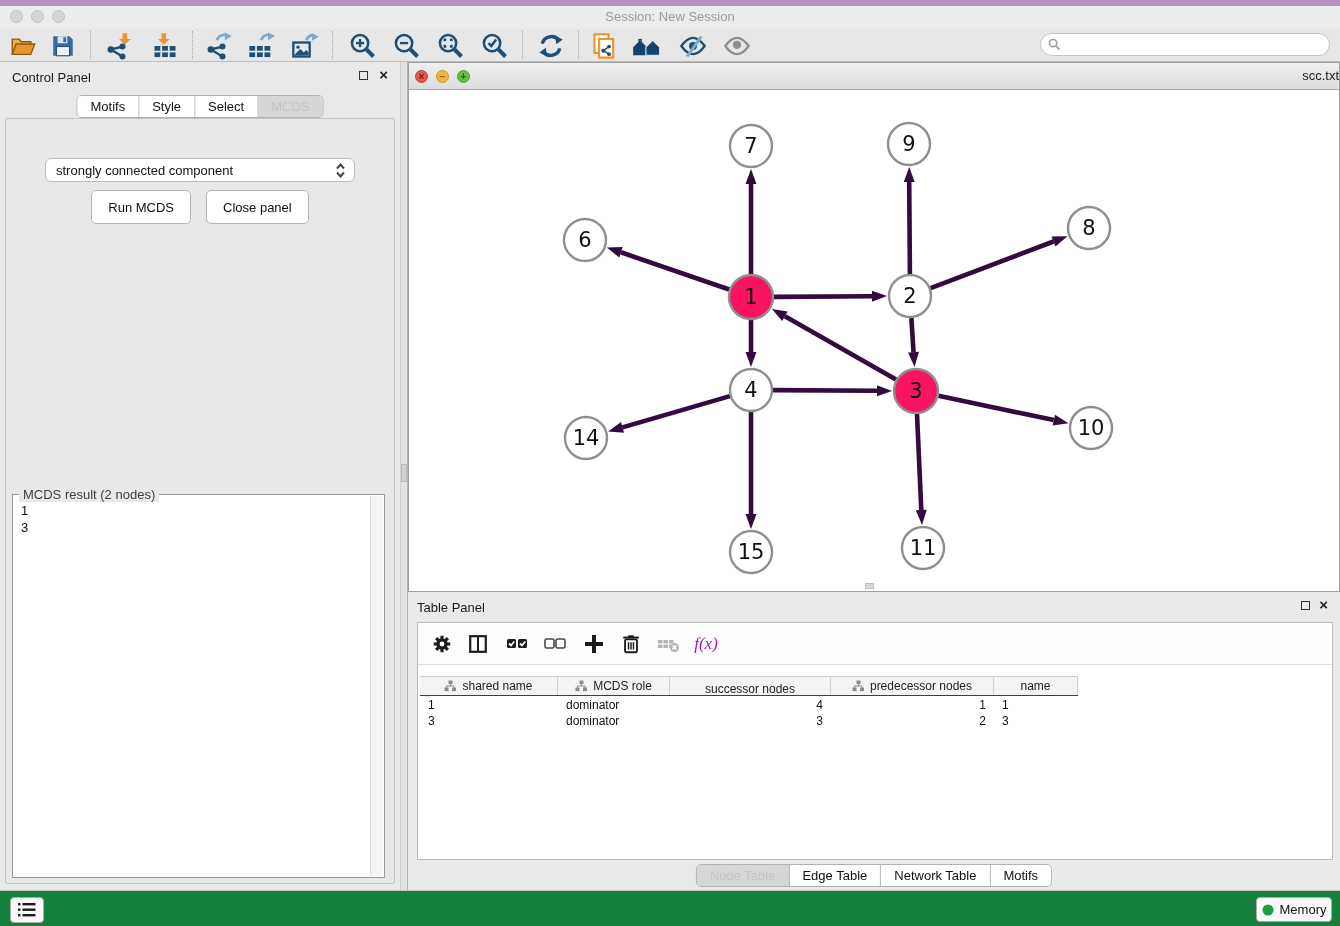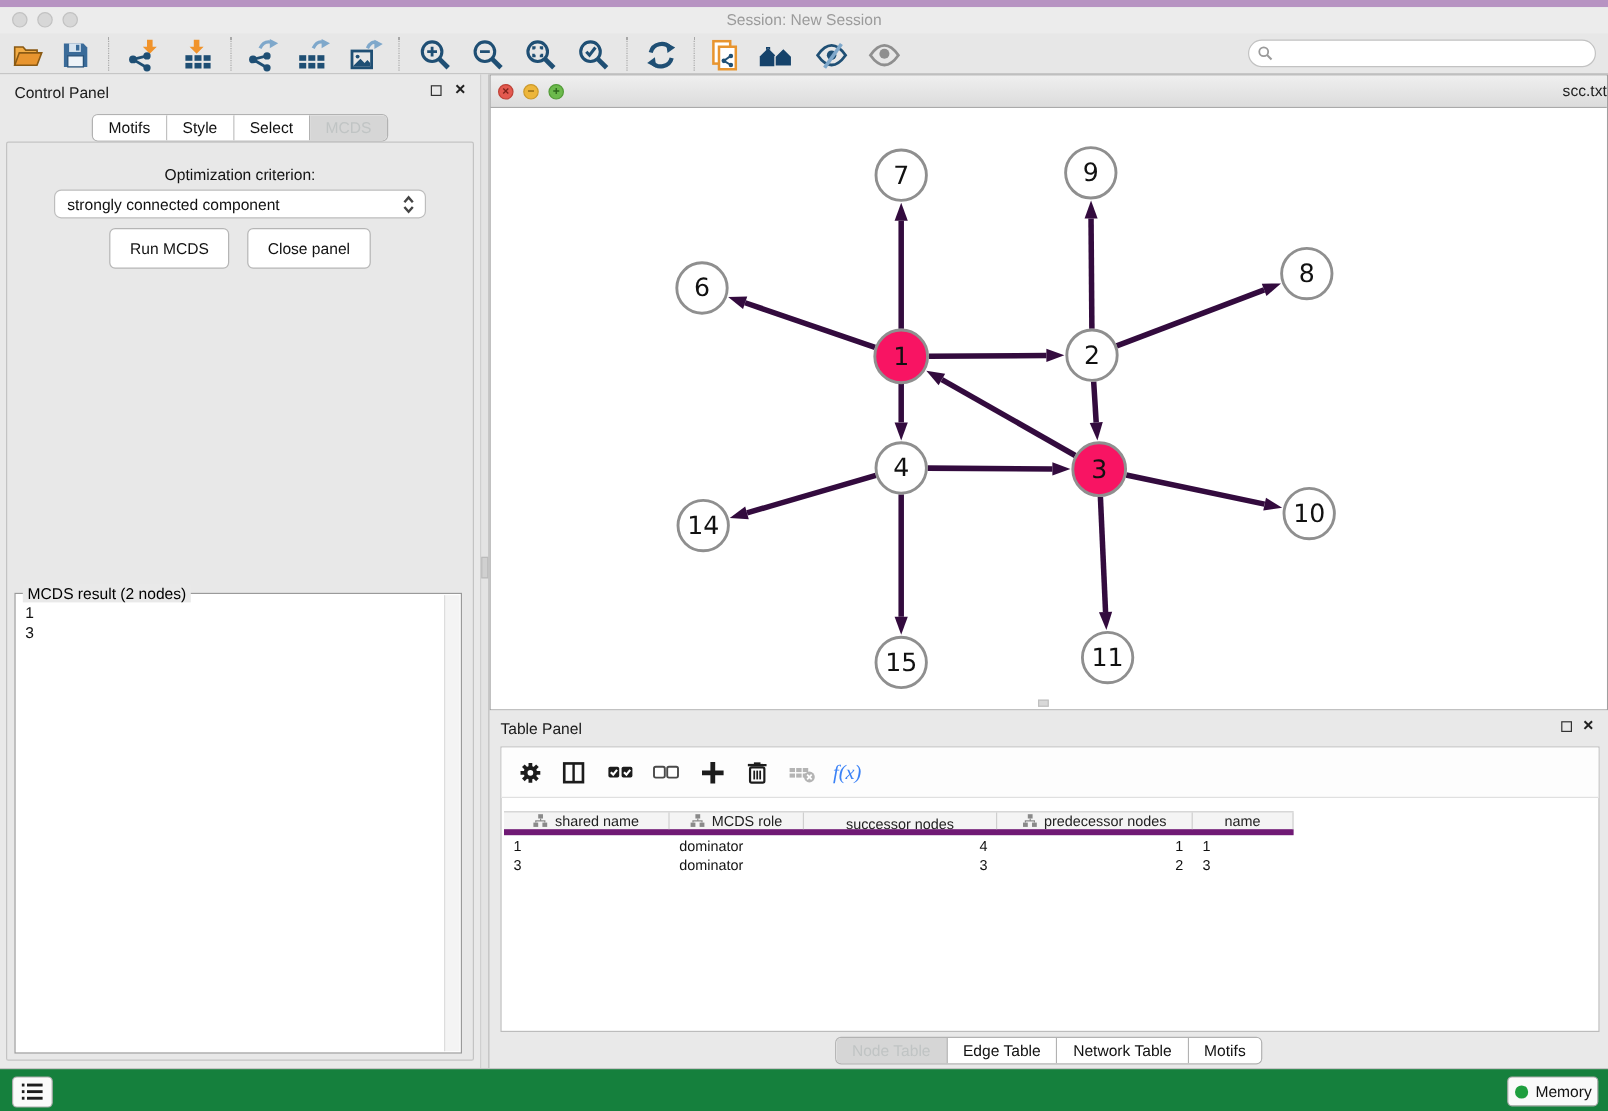--- a/index.html
+++ b/index.html
@@ -33,21 +33,21 @@
   .cp-tabs { position:absolute; top:33px; left:50%; transform:translateX(-50%); z-index:2; }
 
   .opt-label { position:absolute; left:0; top:76px; width:100%; text-align:center; font-size:13px; color:#111; }
   .dropdown { position:absolute; left:45px; top:96px; width:310px; height:24px; background:#fff; border:1px solid #bdbdbd; border-radius:6px; font-size:13px; color:#111; cursor:pointer; }
   .dropdown .val { position:absolute; left:10px; top:4px; }
   .dropdown .chev { position:absolute; right:8px; top:3px; }
   .btn-row { position:absolute; left:0; top:128px; width:100%; display:flex; justify-content:center; gap:15px; }
   .mac-btn { height:34px; padding:0 16px; background:#fff; border:1px solid #b5b5b5; border-radius:5px; font-size:13px; color:#111; display:flex; align-items:center; cursor:pointer; }
 
   .groupbox { position:absolute; left:12px; top:432px; width:373px; height:384px; background:#fff; border:1px solid #9a9a9a; }
-  .groupbox .legend { position:absolute; left:6px; top:-8px; background:#e9e9e9; padding:0 4px; font-size:13px; color:#000000; }
+  .groupbox .legend { position:absolute; left:6px; top:-8px; background:#e9e9e9; padding:0 4px; font-size:13px; color:#404040; }
   .groupbox .lines { position:absolute; left:8px; top:7px; font-size:13px; color:#111; line-height:17px; white-space:pre; }
   .groupbox .vscroll { position:absolute; right:1px; top:1px; bottom:1px; width:13px; background:#f4f4f4; border-left:1px solid #ddd; }
 
   
   .v-splitter { position:absolute; left:400px; top:62px; width:8px; height:828px; background:#e3e3e3; border-left:1px solid #cfcfcf; border-right:1px solid #b5b5b5; }
   .v-splitter .handle { position:absolute; left:0px; top:402px; width:6px; height:18px; background:#d0d0d0; border:1px solid #bbb; }
 
   
   .network-window { position:absolute; left:408px; top:62px; width:932px; height:530px; background:#fff; border:1px solid #9f9f9f; }
   .nw-titlebar { position:absolute; left:0; top:0; width:100%; height:27px; background:linear-gradient(#efefef,#dcdcdc); border-bottom:1px solid #aaa; }
@@ -55,22 +55,22 @@
   .nw-title { position:absolute; left:0; top:5px; width:100%; text-align:right; font-size:13px; color:#222; }
   .nw-canvas { position:absolute; left:0; top:27px; width:930px; height:501px; background:#fff; }
   .h-handle { position:absolute; left:456px; bottom:2px; width:9px; height:6px; background:#d8d8d8; border:1px solid #c0c0c0; }
 
   
   .table-panel { position:absolute; left:408px; top:592px; width:932px; height:298px; background:#e9e9e9; }
   .tp-header { position:absolute; left:9px; top:8px; font-size:13px; color:#1a1a1a; }
   .tp-inner { position:absolute; left:9px; right:7px; top:30px; height:238px; background:#fff; border:1px solid #bcbcbc; }
   .tp-toolbar { position:absolute; left:0; top:0; width:100%; height:42px; background:#fdfdfd; border-bottom:1px solid #e0e0e0; }
   .tp-ico { position:absolute; top:7px; width:28px; height:28px; display:flex; align-items:center; justify-content:center; cursor:pointer; }
-  .fx { font-size:17px; font-style:italic; font-family:"Liberation Serif", serif; color:#3b82f6; }
-  .thead { position:absolute; left:2px; top:53px; display:flex; height:20px; background:#f4f4f4; border-top:1px solid #cfcfcf; border-bottom:5px solid #701a75; }
+  .fx { font-size:17px; font-style:italic; font-family:"Liberation Serif", serif; color:#a21caf; }
+  .thead { position:absolute; left:2px; top:53px; display:flex; height:20px; background:#f4f4f4; border-top:1px solid #cfcfcf; border-bottom:1px solid #701a75; }
   .th { display:flex; align-items:center; justify-content:center; gap:5px; border-right:1px solid #cfcfcf; font-size:12px; color:#222; cursor:pointer; }
   .trow { position:absolute; left:2px; display:flex; height:16px; }
   .td { font-size:12px; color:#111; padding:1px 8px 0 8px; overflow:hidden; }
   .tp-tabs { position:absolute; bottom:3px; left:50%; transform:translateX(-50%); }
 
   
   .statusbar { position:absolute; left:0; top:890px; width:100%; height:36px; background:#15803d; border-top:1px solid #c4c4c4; }
   .sb-btn { position:absolute; background:#fafafa; border:1px solid #ababab; border-radius:4px; display:flex; align-items:center; justify-content:center; cursor:pointer; }
   .memory-label { font-size:13px; color:#111; margin-left:6px; }
 </style>
@@ -257,21 +257,20 @@
     <div class="cp-header">Control Panel</div>
     <div class="float-ico" style="right:32px"></div>
     <div class="close-ico" style="right:12px">×</div>
     <div class="cp-tabs tabstrip" id="cp-tabs">
         <div class="tab">Motifs</div>
         <div class="tab">Style</div>
         <div class="tab">Select</div>
         <div class="tab active">MCDS</div>
       </div>
     <div class="cp-content"></div>
-    <div class="opt-label">Optimization criterion:</div>
     <div class="dropdown">
       <span class="val">strongly connected component</span>
       <span class="chev">
         <svg width="11" height="17" viewBox="0 0 11 17">
             <path d="M2 6.5 L5.5 2.5 L9 6.5" fill="none" stroke="#444" stroke-width="2"></path>
             <path d="M2 10.5 L5.5 14.5 L9 10.5" fill="none" stroke="#444" stroke-width="2"></path>
           </svg>
       </span>
     </div>
     <div class="btn-row">

